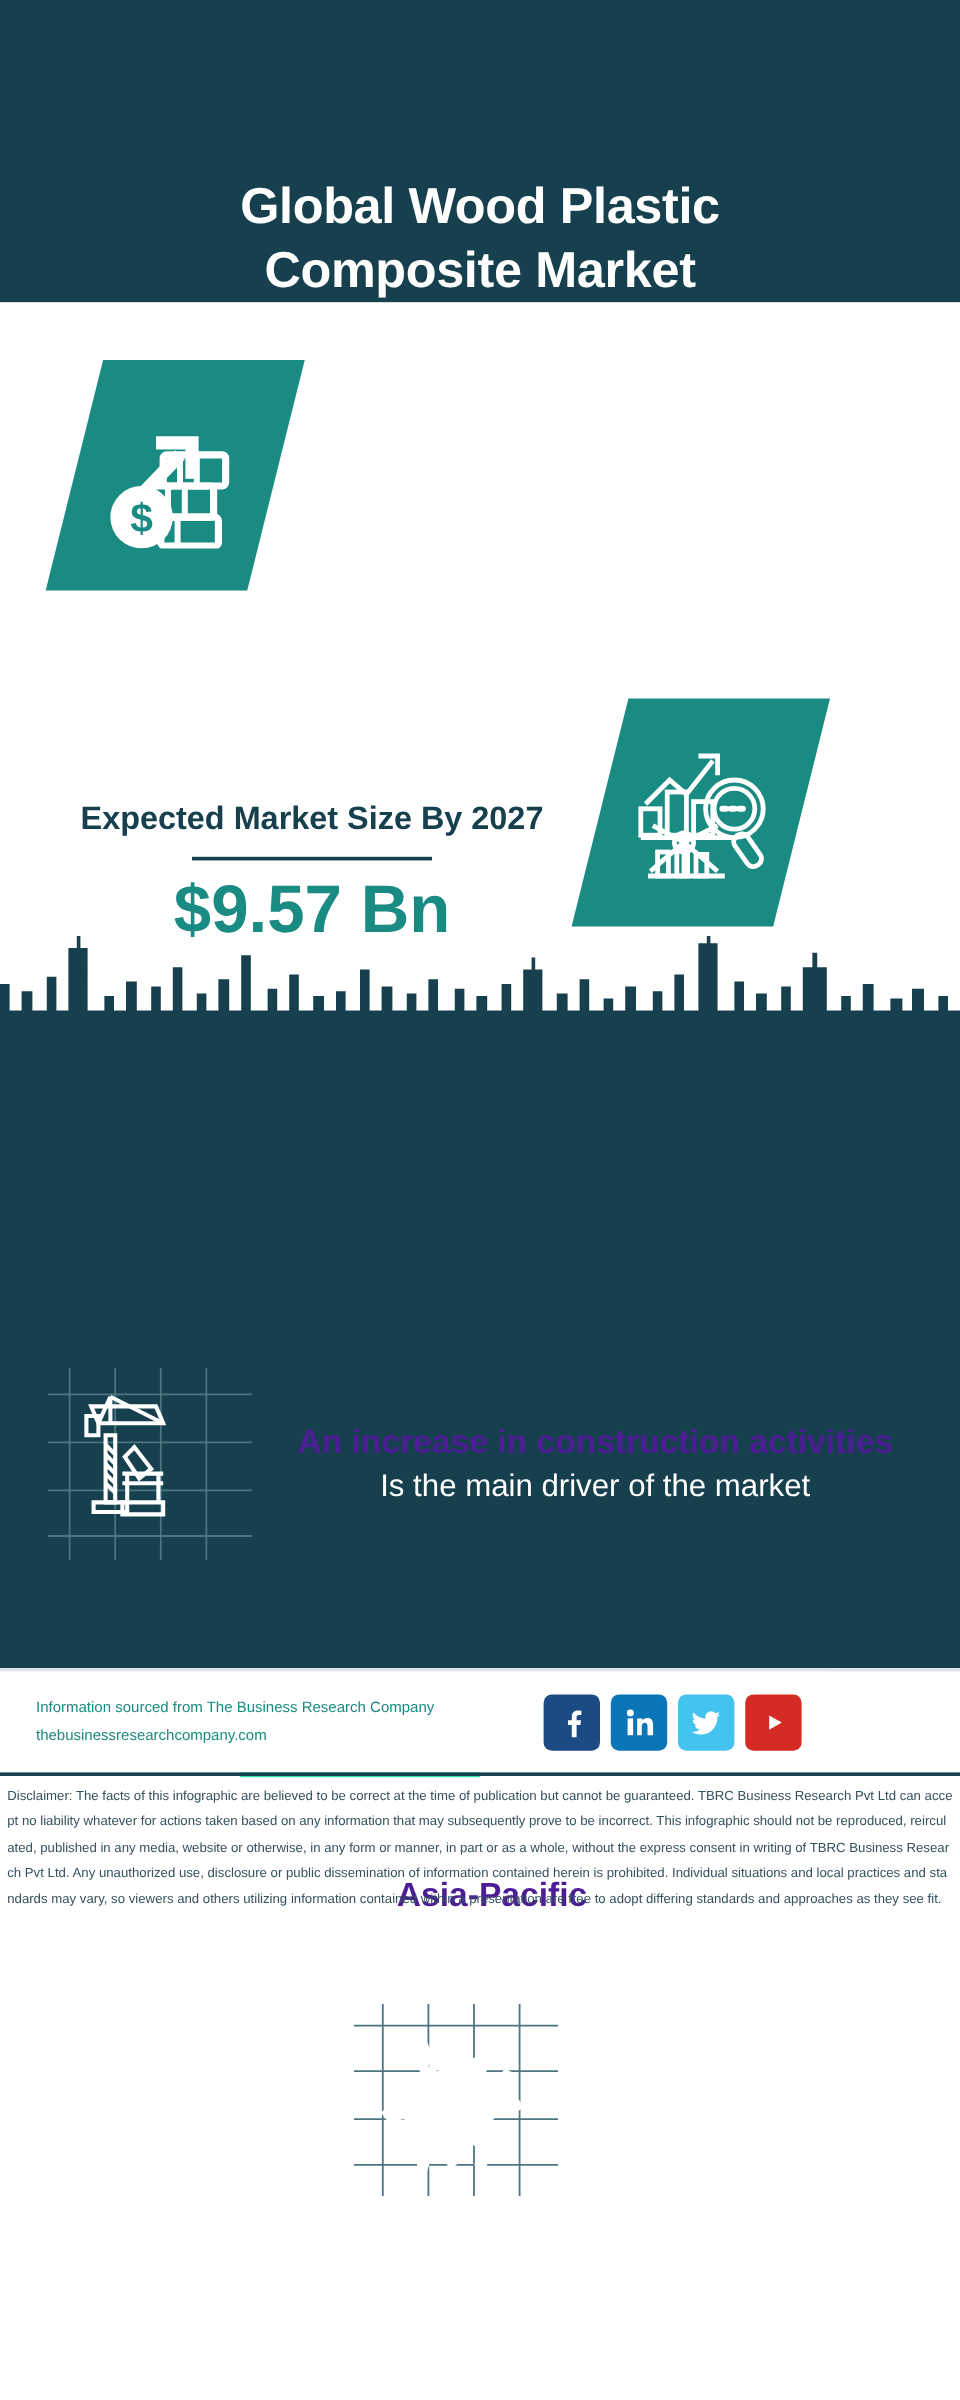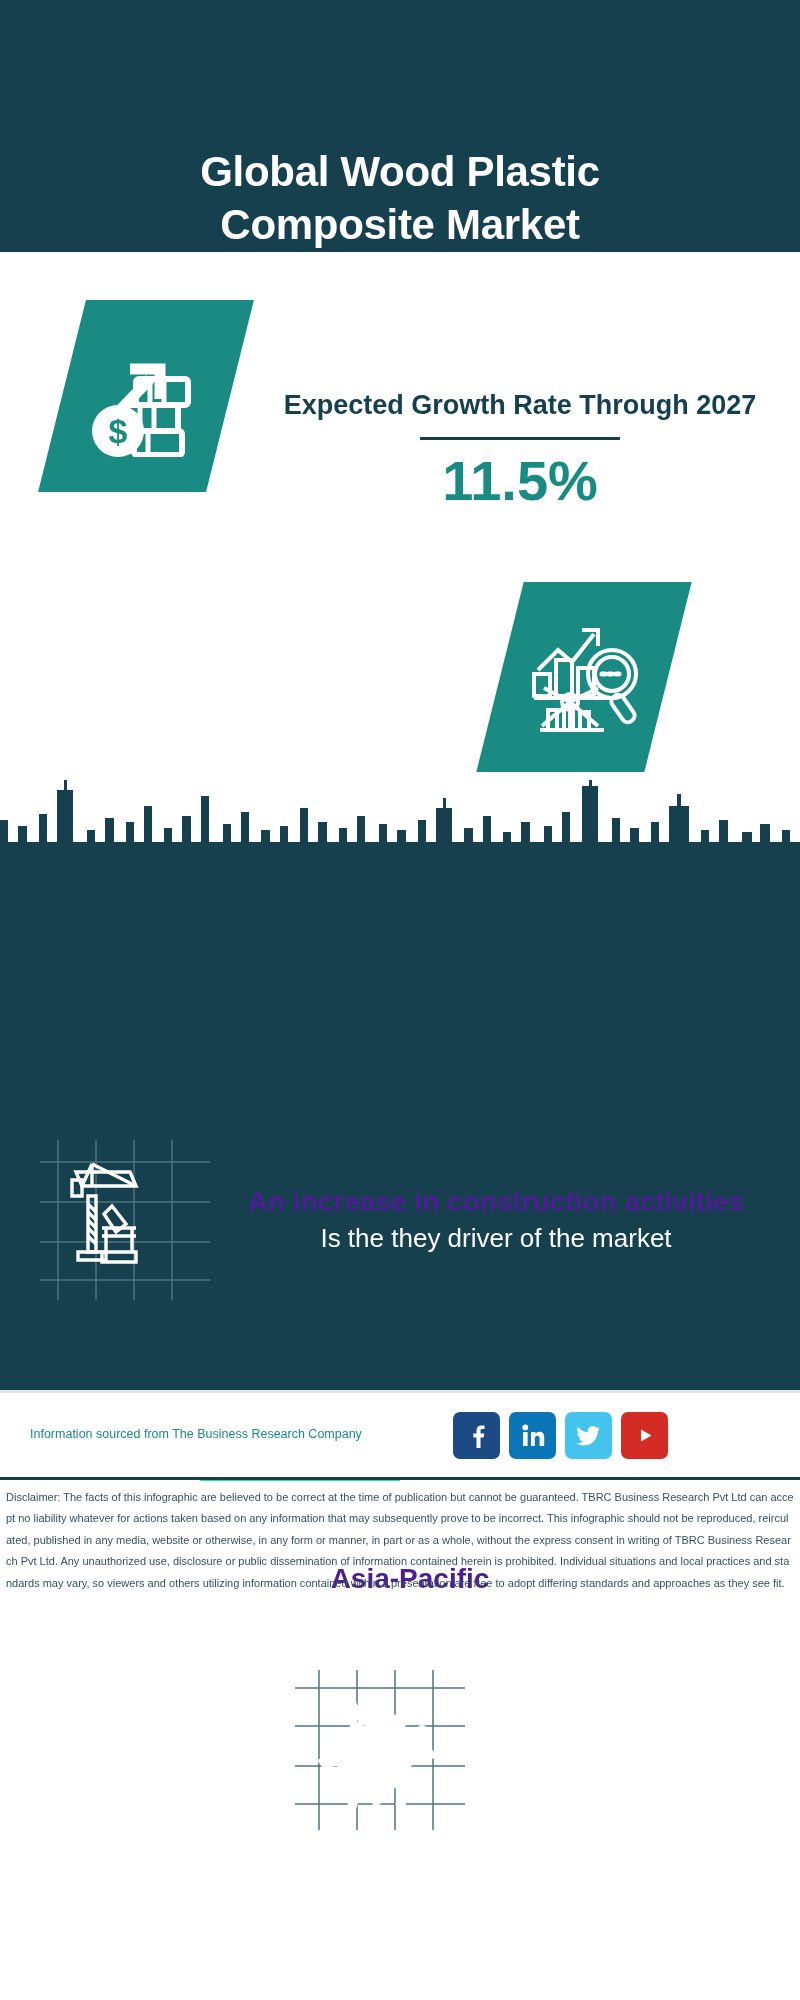--- a/index.html
+++ b/index.html
@@ -244,26 +244,26 @@
         <line x1="50" y1="70" x2="50" y2="96" stroke="#ffffff" stroke-width="5"></line>
         <line x1="64" y1="70" x2="64" y2="96" stroke="#ffffff" stroke-width="5"></line>
         <rect x="44" y="96" width="48" height="24" rx="3" stroke="#ffffff" stroke-width="6" fill="none"></rect>
         <line x1="58" y1="96" x2="58" y2="120" stroke="#ffffff" stroke-width="5"></line>
         <circle cx="28" cy="96" r="26" fill="#ffffff"></circle>
         <text x="28" y="108" font-family="Liberation Sans, sans-serif" font-size="34" font-weight="bold" fill="#1a8b82" text-anchor="middle">$</text>
       </svg>
     </div>
   </div>
 
-  <div class="stat-block" style="left:270px; top:388px; width:500px;">
-    <div class="stat-title">Expected Growth Rate Through 2027</div>
+
+  <div class="stat-block" style="left:30px; top:665px; width:460px;">
+    <div class="stat-title">Expected Market Size By 2027</div>
     <div class="stat-rule"></div>
-    <div class="stat-value">11.5%</div>
-  </div>
-
+    <div class="stat-value">$9.57 Bn</div>
+  </div>
 
   <div class="tile" style="left:500px; top:582px; width:168px; height:190px;">
     <div class="tile-inner">
       <svg width="116" height="118" viewBox="0 0 116 118" fill="none" stroke="#ffffff" stroke-width="4">
         <path d="M12 52 L32 32 L46 44 L68 16"></path>
         <path d="M56 12 H72 V28"></path>
         <rect x="8" y="56" width="16" height="22"></rect>
         <rect x="30" y="42" width="16" height="36"></rect>
         <rect x="52" y="50" width="16" height="28"></rect>
         <path d="M8 80 H84"></path>
@@ -311,21 +311,21 @@
         <path d="M38 112 H66 V120 H38 Z"></path>
         <path d="M72 66 L86 84 L76 92 L64 74 Z"></path>
         <path d="M62 88 H96"></path>
         <path d="M66 88 V112 M92 88 V112"></path>
         <path d="M62 96 H96"></path>
         <path d="M62 112 H96 V122 H62 Z"></path>
       </svg>
     </div>
     <div class="driver-text">
       <div class="accent-head">An increase in construction activities</div>
-      <div class="sub-white">Is the they driver of the market</div>
+      <div class="sub-white">Is the main driver of the market</div>
     </div>
   </div>
 
   <div class="mid-rule"></div>
 
   <div class="region-block">
     <div class="region-text">
       <div class="accent-head">Asia-Pacific</div>
       <div class="sub-white">is the largest region</div>
       <div class="sub-white">in the market</div>
@@ -349,20 +349,21 @@
         <path fill="#ffffff" d="M106 126 l6 6 l-4 8 l-8 -6 Z"></path>
         <path fill="#ffffff" d="M118 60 l6 2 l-2 6 l-6 -2 Z"></path>
       </svg>
     </div>
   </div>
 
   <div class="footer-sep"></div>
   <div class="footer">
     <div class="source-text">
       <div>Information sourced from The Business Research Company</div>
+      <div>thebusinessresearchcompany.com</div>
     </div>
     <div class="socials">
       <div class="social s-fb">
         <svg width="26" height="26" viewBox="0 0 26 26">
           <path fill="#ffffff" d="M16.5 26V15.5h3.2l.5-4h-3.7V9c0-1.1.3-1.9 2-1.9h2V3.6c-.35-.05-1.6-.15-3-.15-3 0-5 1.8-5 5.2v2.85H9.3v4h3.2V26h4Z"></path>
         </svg>
       </div>
       <div class="social s-li">
         <svg width="26" height="26" viewBox="0 0 26 26">
           <rect x="3" y="10" width="4.6" height="14" fill="#ffffff"></rect>

